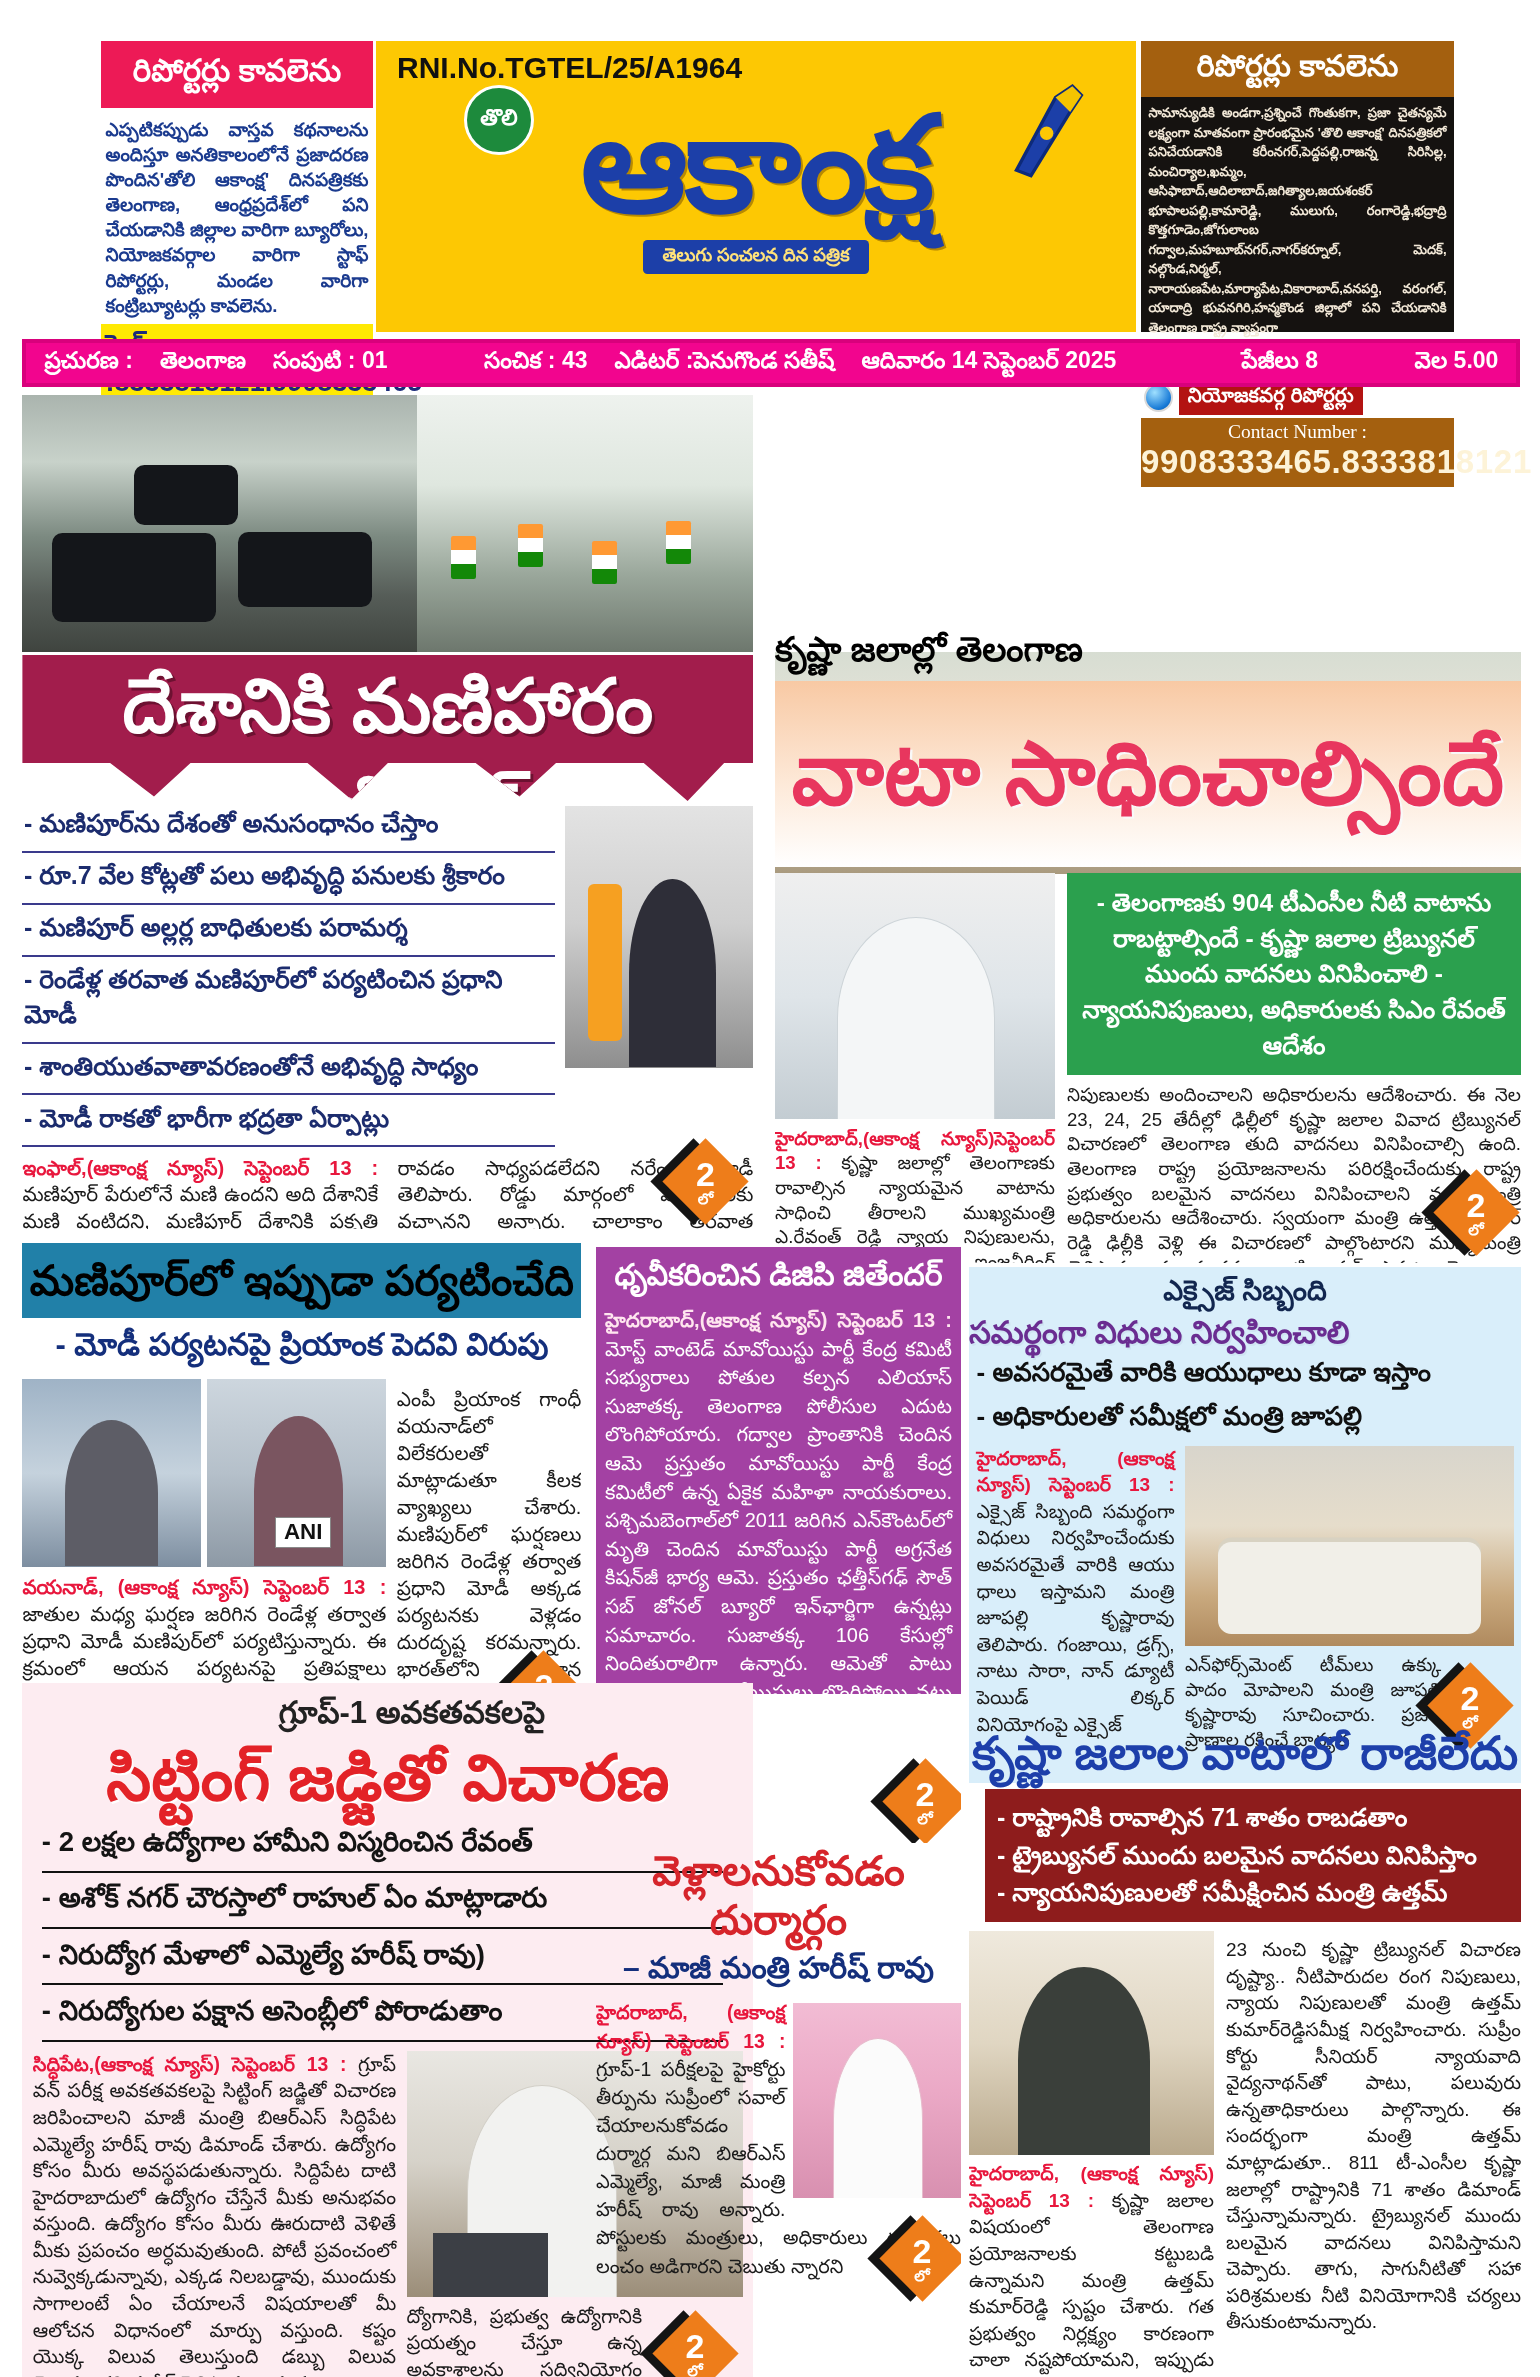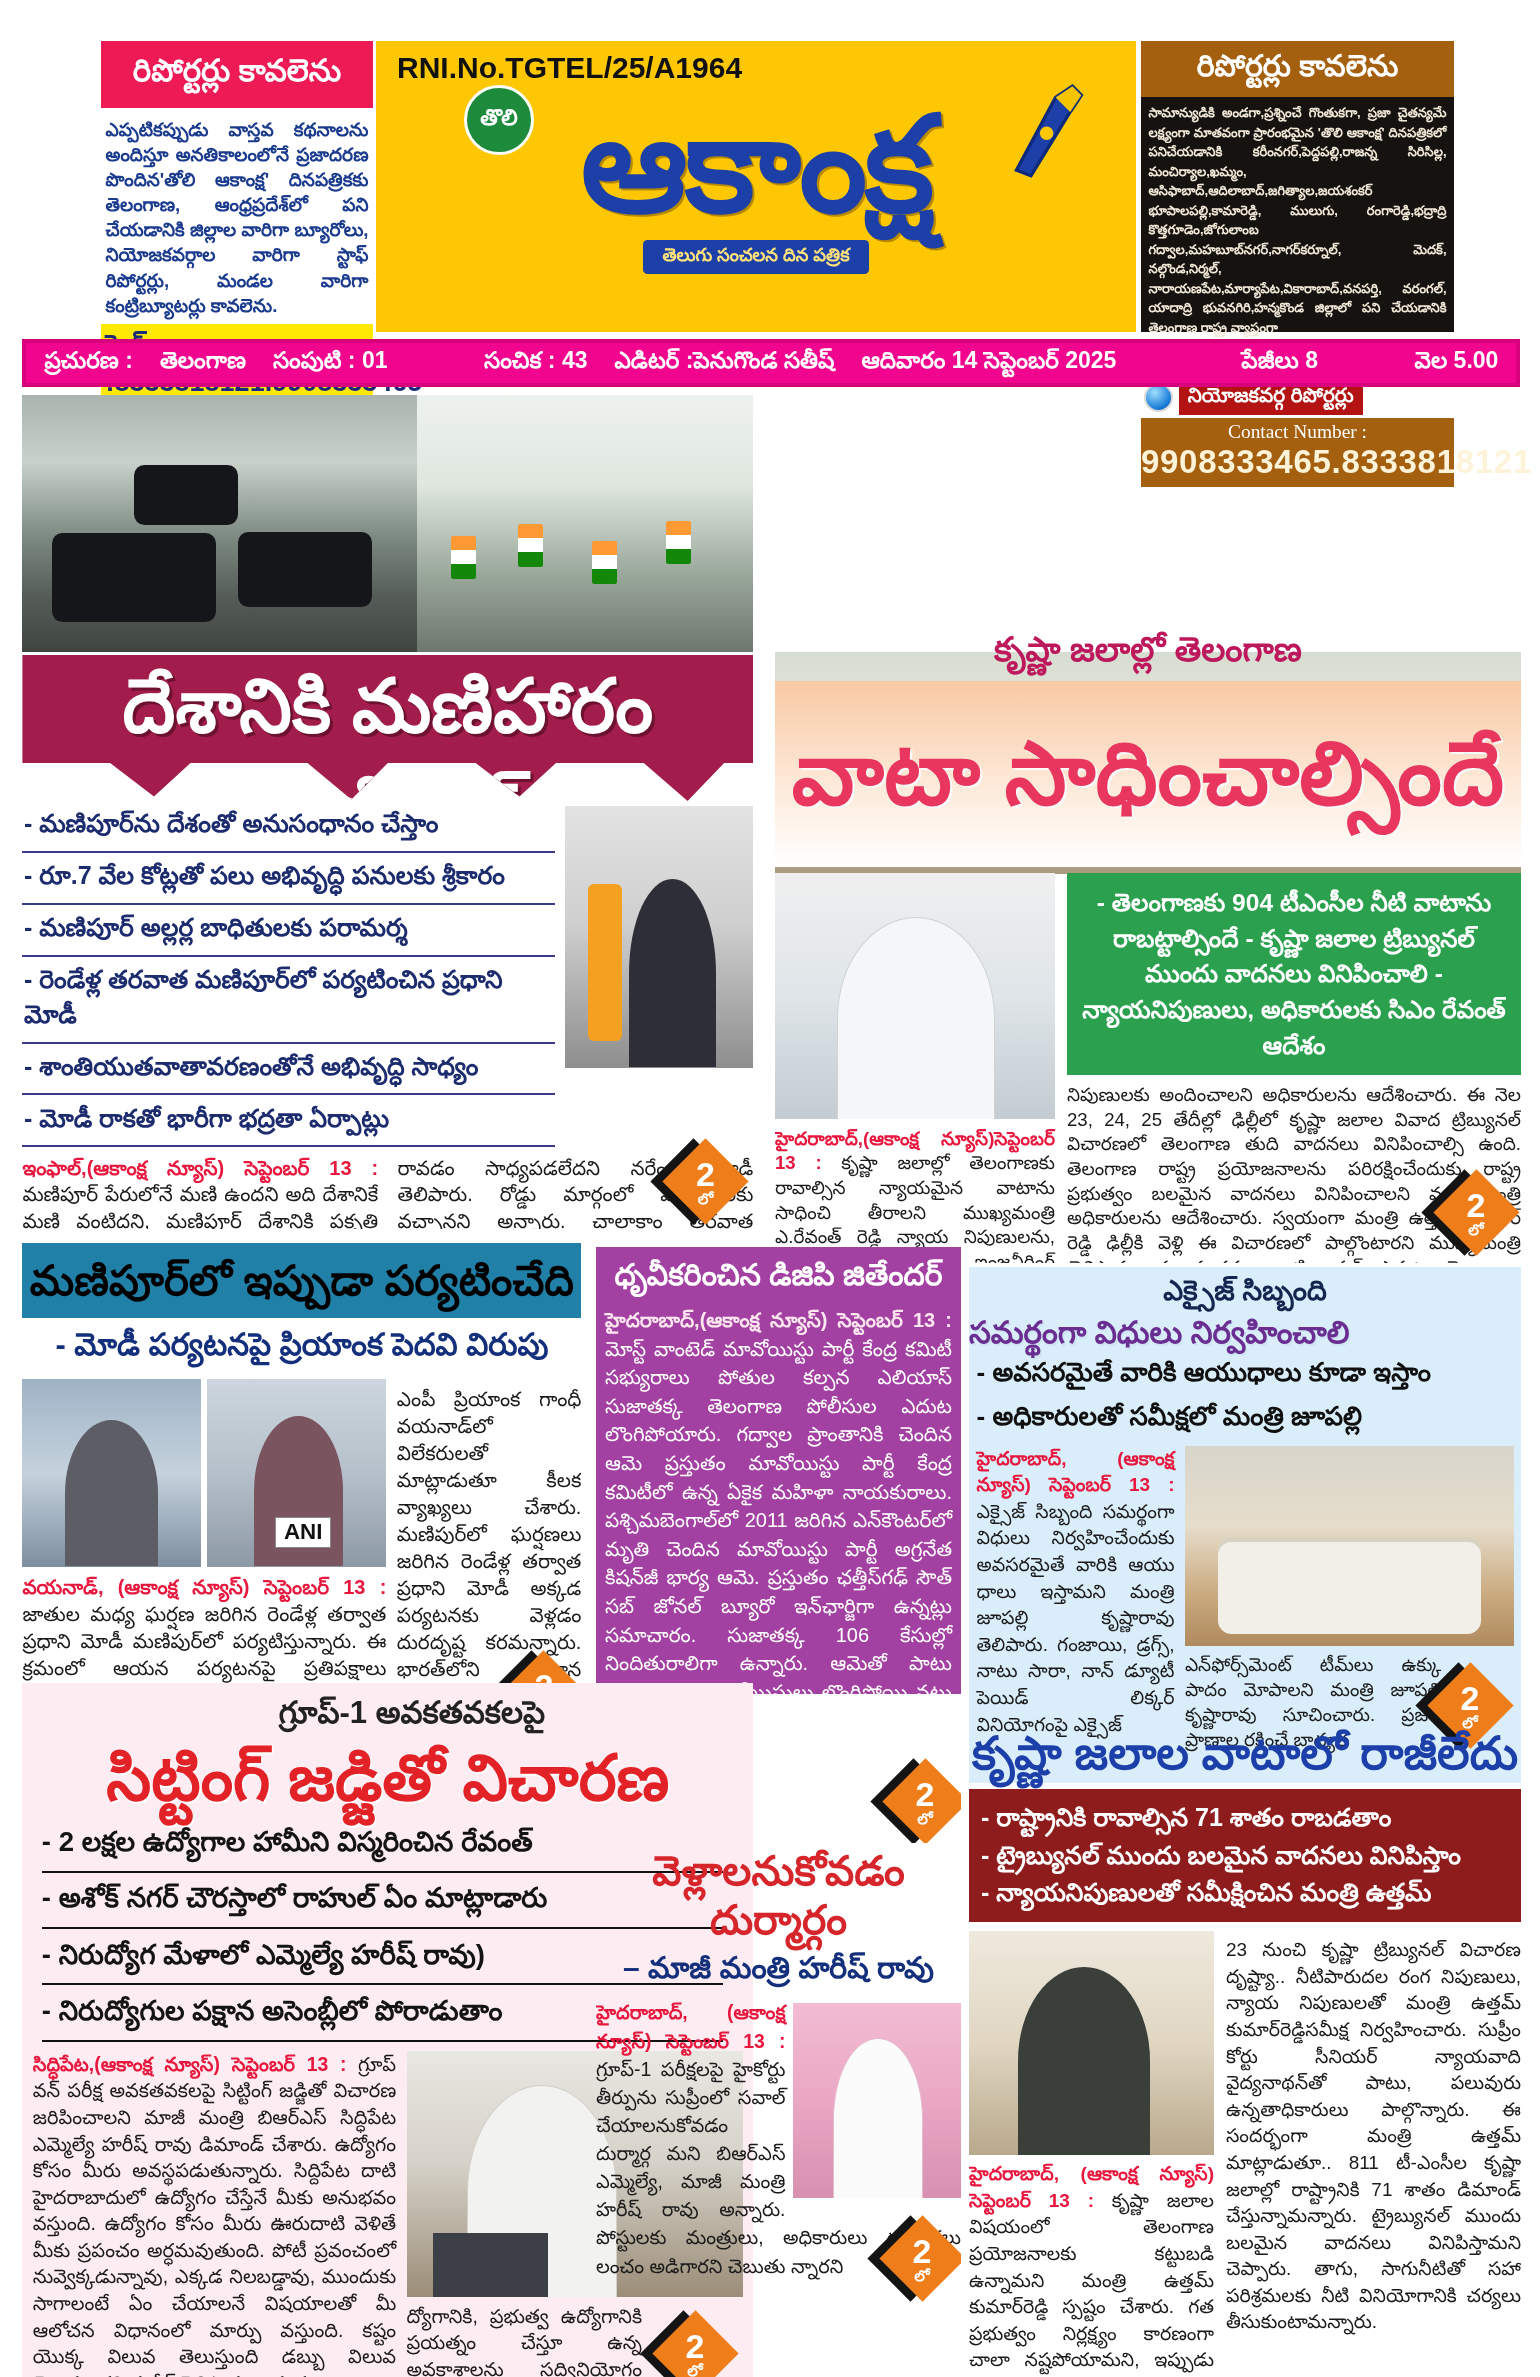--- a/index.html
+++ b/index.html
@@ -81,21 +81,21 @@
   .a1 .cols{display:flex;gap:10.4px;}
   .a1 .pts{flex:1;}
   .a1 .pt{color:#1c2c6e;font-weight:bold;font-size:25px;padding:8.2px 0 6.7px 1.5px;border-bottom:2.2px solid #3a3a8c;}
   .a1 .pt:last-child{border-bottom:2.2px solid #3a3a8c;}
   .a1 .modi{width:188px;height:262px;flex:0 0 auto;margin-top:4.5px;}
   .body2{column-count:2;column-gap:19.4px;font-size:20px;line-height:1.32;text-align:justify;margin-top:7.5px;}
   .dl{color:#e8173d;font-weight:bold;}
 
   
   .a2{left:775px;top:625px;width:746px;height:638px;}
-  .a2 .kick{color:#be185d;font-weight:bold;font-size:34px;text-align:center;padding:4.5px 0;}
+  .a2 .kick{color:#000000;font-weight:bold;font-size:34px;text-align:left;padding:4.5px 0;}
   .a2 .headline{background:linear-gradient(180deg,#f8c9a4 0%,#fde9d8 55%,#ffffff 100%);
                 color:#e8365e;font-weight:bold;font-size:88px;text-align:center;line-height:186px;height:186px;text-shadow:2.2px 2.2px 0 #f9f9f9;}
   .a2 .row{display:flex;gap:12px;margin-top:6px;}
   .a2 .lcol{width:280px;flex:0 0 auto;}
   .a2 .lcol .photo{width:280px;height:246px;}
   .a2 .rcol{flex:1;}
   .greenbox{background:#2ba04e;color:#fff;font-weight:bold;font-size:24.6px;line-height:1.45;text-align:center;padding:12px 10.4px;}
   .smallbody{font-size:18.6px;line-height:1.33;text-align:justify;margin-top:7.5px;}
 
   
@@ -149,21 +149,21 @@
   .a7{left:596px;top:1847px;width:365px;height:530px;}
   .a7 .kick{color:#1b1b1b;font-weight:bold;font-size:30px;text-align:center;padding:6px 0 0 0;}
   .a7 .headline{color:#d6252b;font-weight:bold;font-size:41px;text-align:center;line-height:1.2;}
   .a7 .sub{color:#142f7c;font-weight:bold;font-size:30px;text-align:center;padding:6px 0;}
   .a7 .bd{font-size:19.4px;line-height:1.45;text-align:justify;position:relative;}
   .a7 .bd .photo{float:right;width:168px;height:195px;margin:4.5px 0 6px 7.5px;}
 
   
   .a8{left:969px;top:1715px;width:552px;height:663px;}
   .a8 .headline{color:#1d3faa;font-weight:bold;font-size:46px;text-align:center;line-height:1.25;padding:10.4px 0 6px 0;}
-  .redbox{background:#8e1c1c;color:#fff;font-weight:bold;font-size:25px;line-height:1.5;padding:10.4px 12px;}
+  .redbox{background:#8e1c1c;color:#fff;font-weight:bold;font-size:25px;line-height:1.5;padding:10.4px 12px;margin-left:16px;}
   .a8 .flex{display:flex;gap:12px;margin-top:9px;}
   .a8 .lc{width:245px;flex:0 0 auto;}
   .a8 .lc .photo{width:100%;height:224px;}
   .a8 .lc .txt,.a8 .rc .txt{font-size:19px;line-height:1.4;text-align:justify;margin-top:6px;}
   .a8 .rc{flex:1;position:relative;}
 </style>
 </head>
 <body>
 
 <div class="page">

